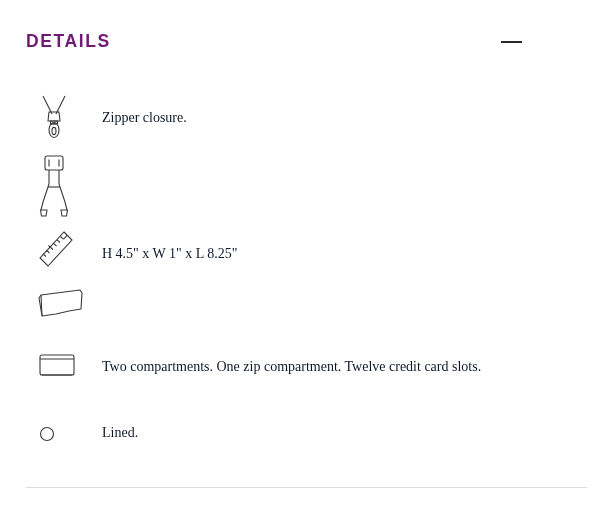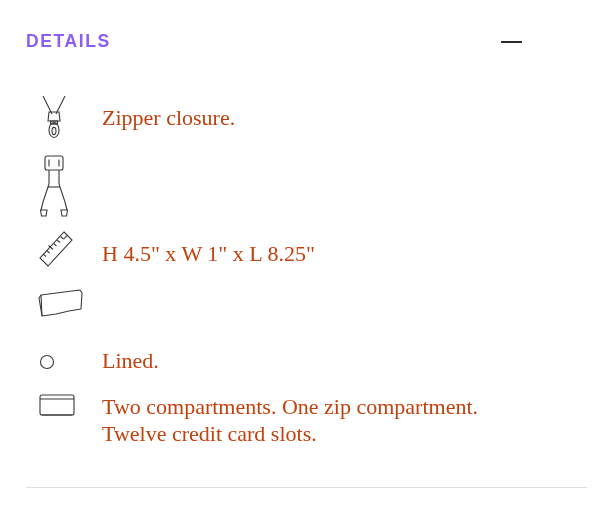--- a/index.html
+++ b/index.html
@@ -28,21 +28,21 @@
     height: 30px;
     display: flex;
     align-items: center;
     justify-content: space-between;
     cursor: pointer;
   }
   .section-title {
     font-size: 17.5px;
     letter-spacing: 1.6px;
     font-weight: 600;
-    color: #8b5cf6;
+    color: #701a75;
     font-family: "Liberation Sans", sans-serif;
   }
   .collapse-toggle {
     width: 22px;
     height: 22px;
     position: relative;
     margin-right: 64px;
   }
   .collapse-toggle::before {
     content: "";
@@ -67,23 +67,23 @@
   .icon-cell {
     width: 76px;
     min-width: 76px;
     display: flex;
     align-items: flex-start;
     justify-content: flex-start;
     padding-left: 10px;
     box-sizing: border-box;
   }
   .text-cell {
-    font-size: 22px;
+    font-size: 14px;
     line-height: 27px;
-    color: #c2410c;
+    color: #0f172a;
     font-family: "Liberation Serif", serif;
     padding-top: 0px;
     max-width: 430px;
   }
   .row-zipper { height: 60px; }
   .row-zipper .text-cell { padding-top: 10px; }
   .row-strap { height: 76px; }
   .row-strap .text-cell { padding-top: 22px; }
   .row-dims { height: 55px; }
   .row-dims .text-cell { padding-top: 10px; }
@@ -173,38 +173,38 @@
       <div class="icon-cell">
         <svg width="52" height="40" viewBox="0 0 52 40">
           <g fill="none" stroke="#3a3a3a" stroke-width="1.1" stroke-linejoin="round">
             <path d="M5 10 L44 5 L46 8 L45 24 L33 26 L20 29 L6 31 Z"></path>
             <path d="M5 10 L3 13 L6 31"></path>
           </g>
         </svg>
       </div>
     </div>
 
-    <div class="detail-row row-lined">
-      <div class="icon-cell">
-        <svg width="22" height="22" viewBox="0 0 22 22">
-          <circle cx="11" cy="11" r="6.5" fill="none" stroke="#3a3a3a" stroke-width="1.1"></circle>
-        </svg>
-      </div>
-      <div class="text-cell">Lined.</div>
-    </div>
-
     <div class="detail-row row-compart">
       <div class="icon-cell">
         <svg width="44" height="40" viewBox="0 0 44 40">
           <g fill="none" stroke="#3a3a3a" stroke-width="1.1" stroke-linejoin="round">
             <rect x="4" y="8" width="34" height="20" rx="2"></rect>
             <path d="M4 12 L38 12"></path>
             <path d="M6 28 L36 28"></path>
           </g>
         </svg>
       </div>
       <div class="text-cell">Two compartments. One zip compartment. Twelve credit card slots.</div>
     </div>
 
+    <div class="detail-row row-lined">
+      <div class="icon-cell">
+        <svg width="22" height="22" viewBox="0 0 22 22">
+          <circle cx="11" cy="11" r="6.5" fill="none" stroke="#3a3a3a" stroke-width="1.1"></circle>
+        </svg>
+      </div>
+      <div class="text-cell">Lined.</div>
+    </div>
+
   </div>
 
   <div class="bottom-rule"></div>
 </div>
 
 </body></html>

